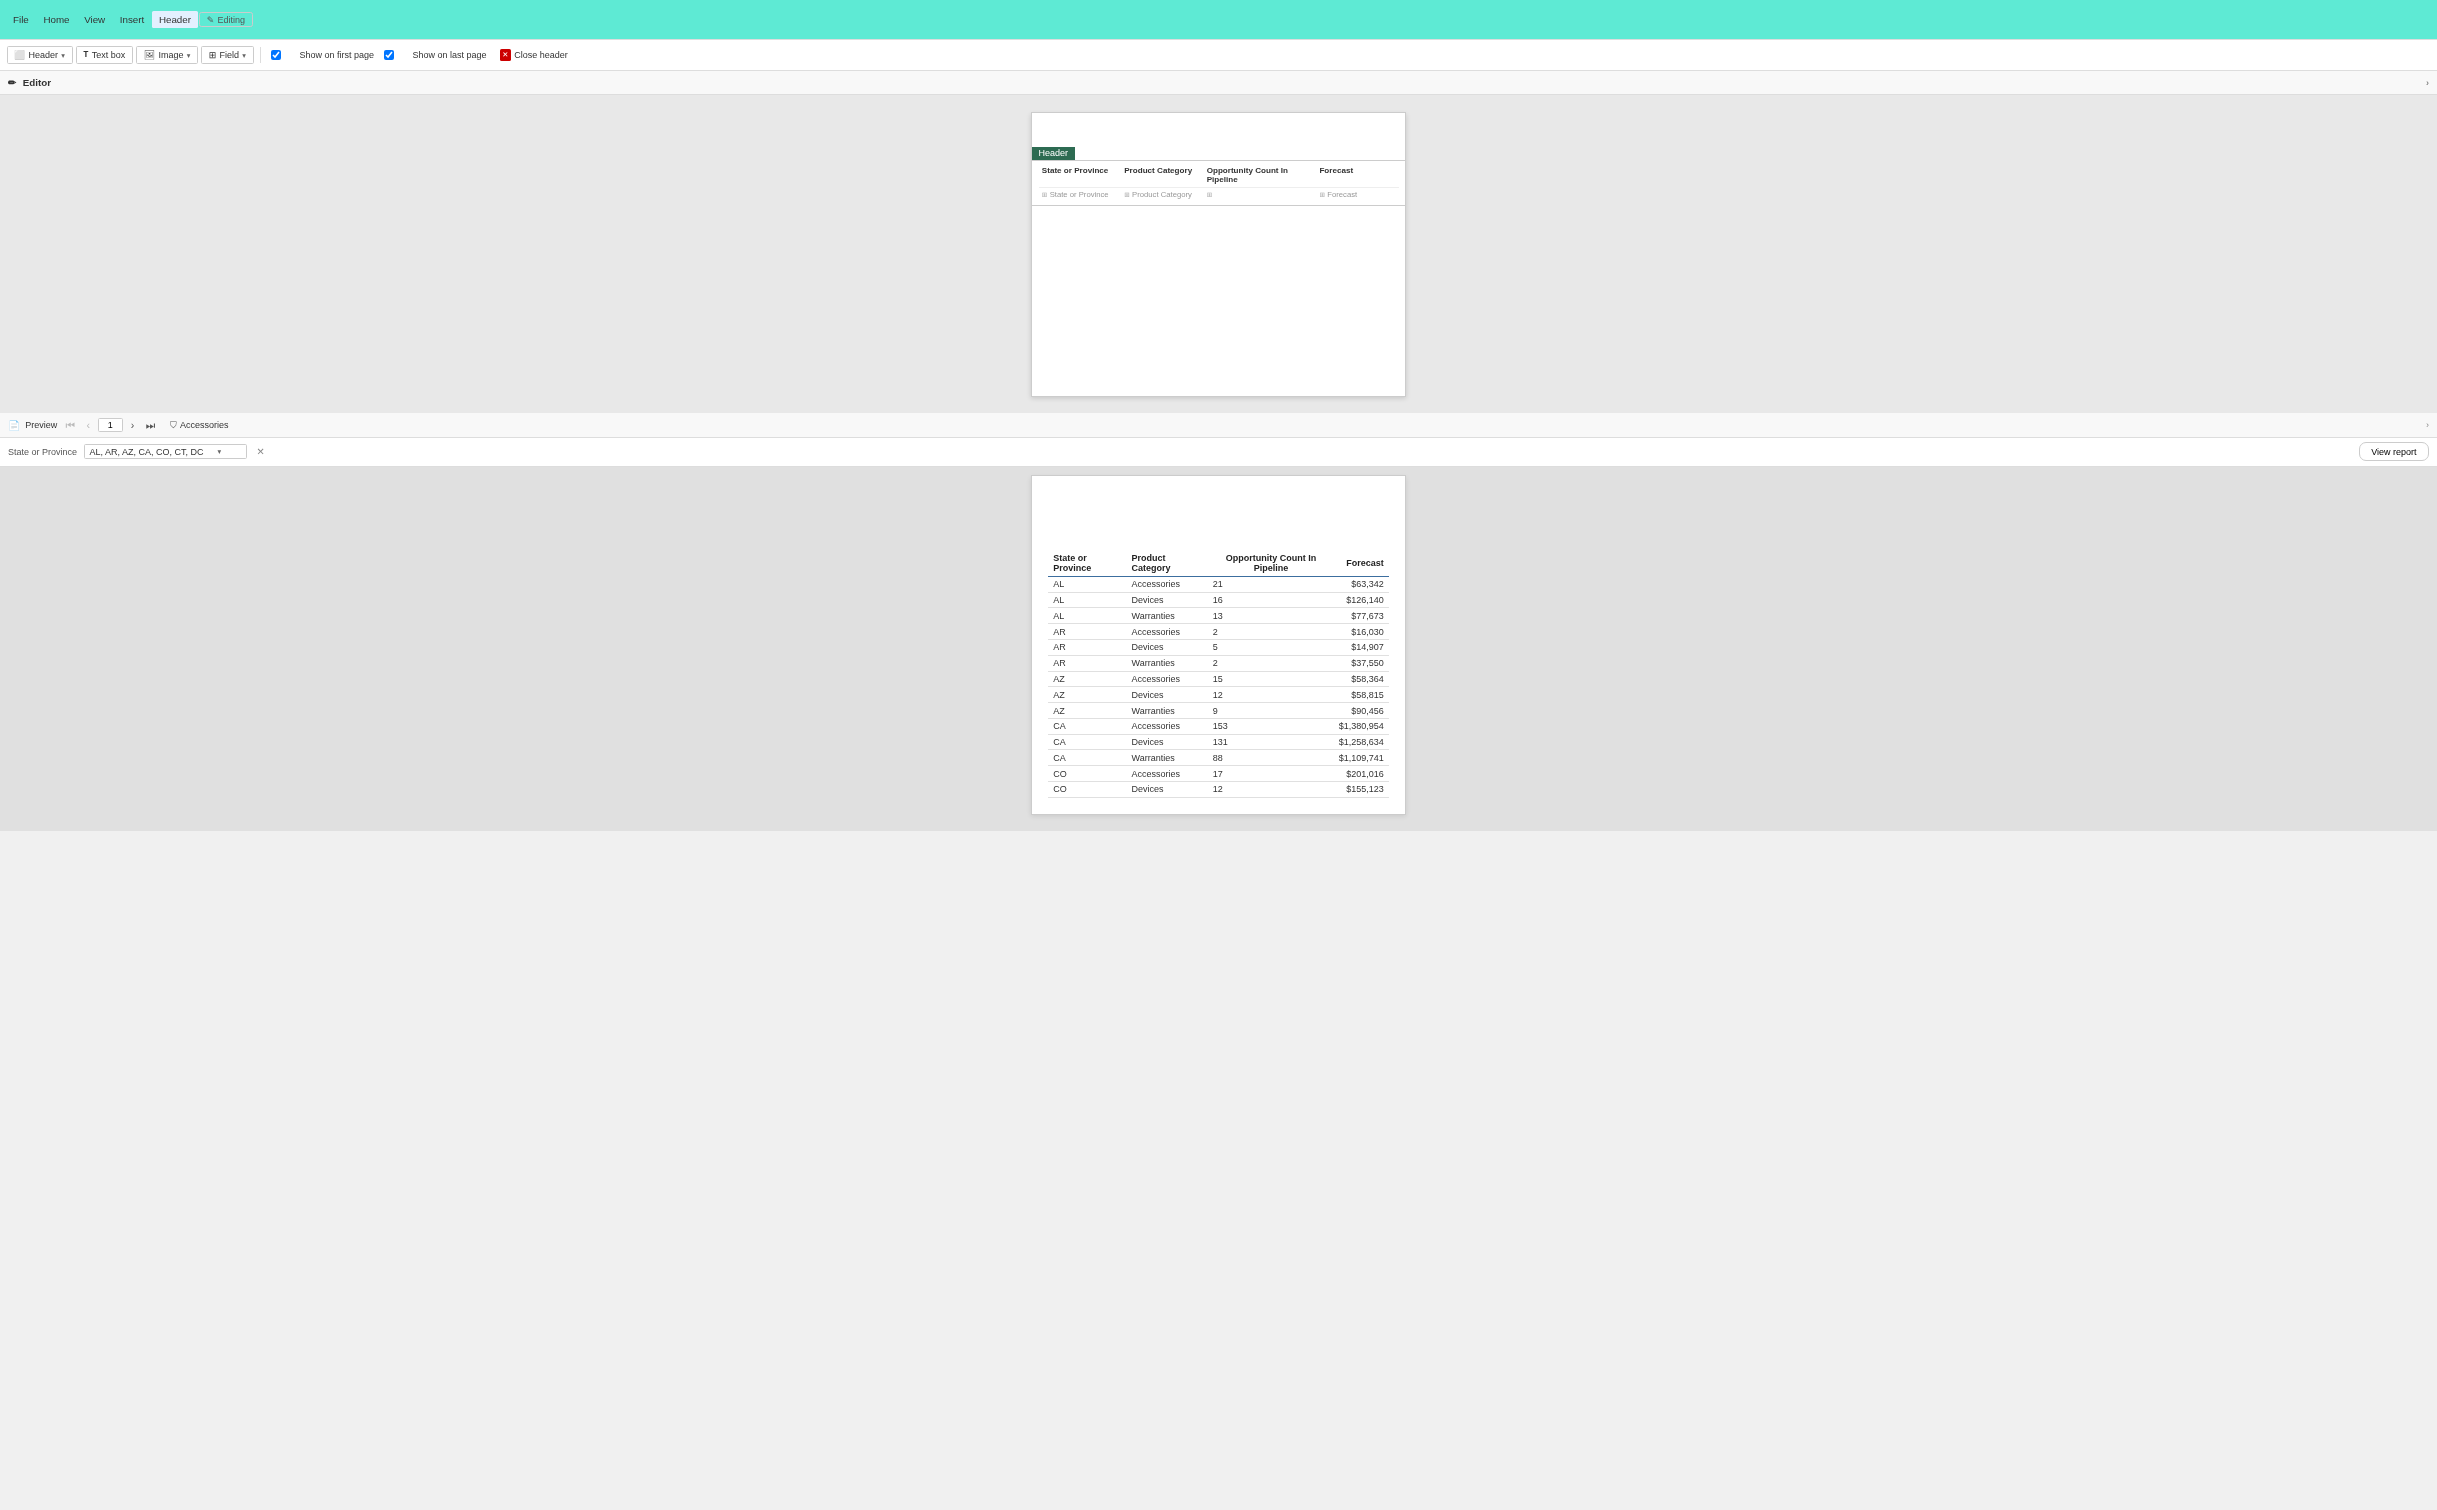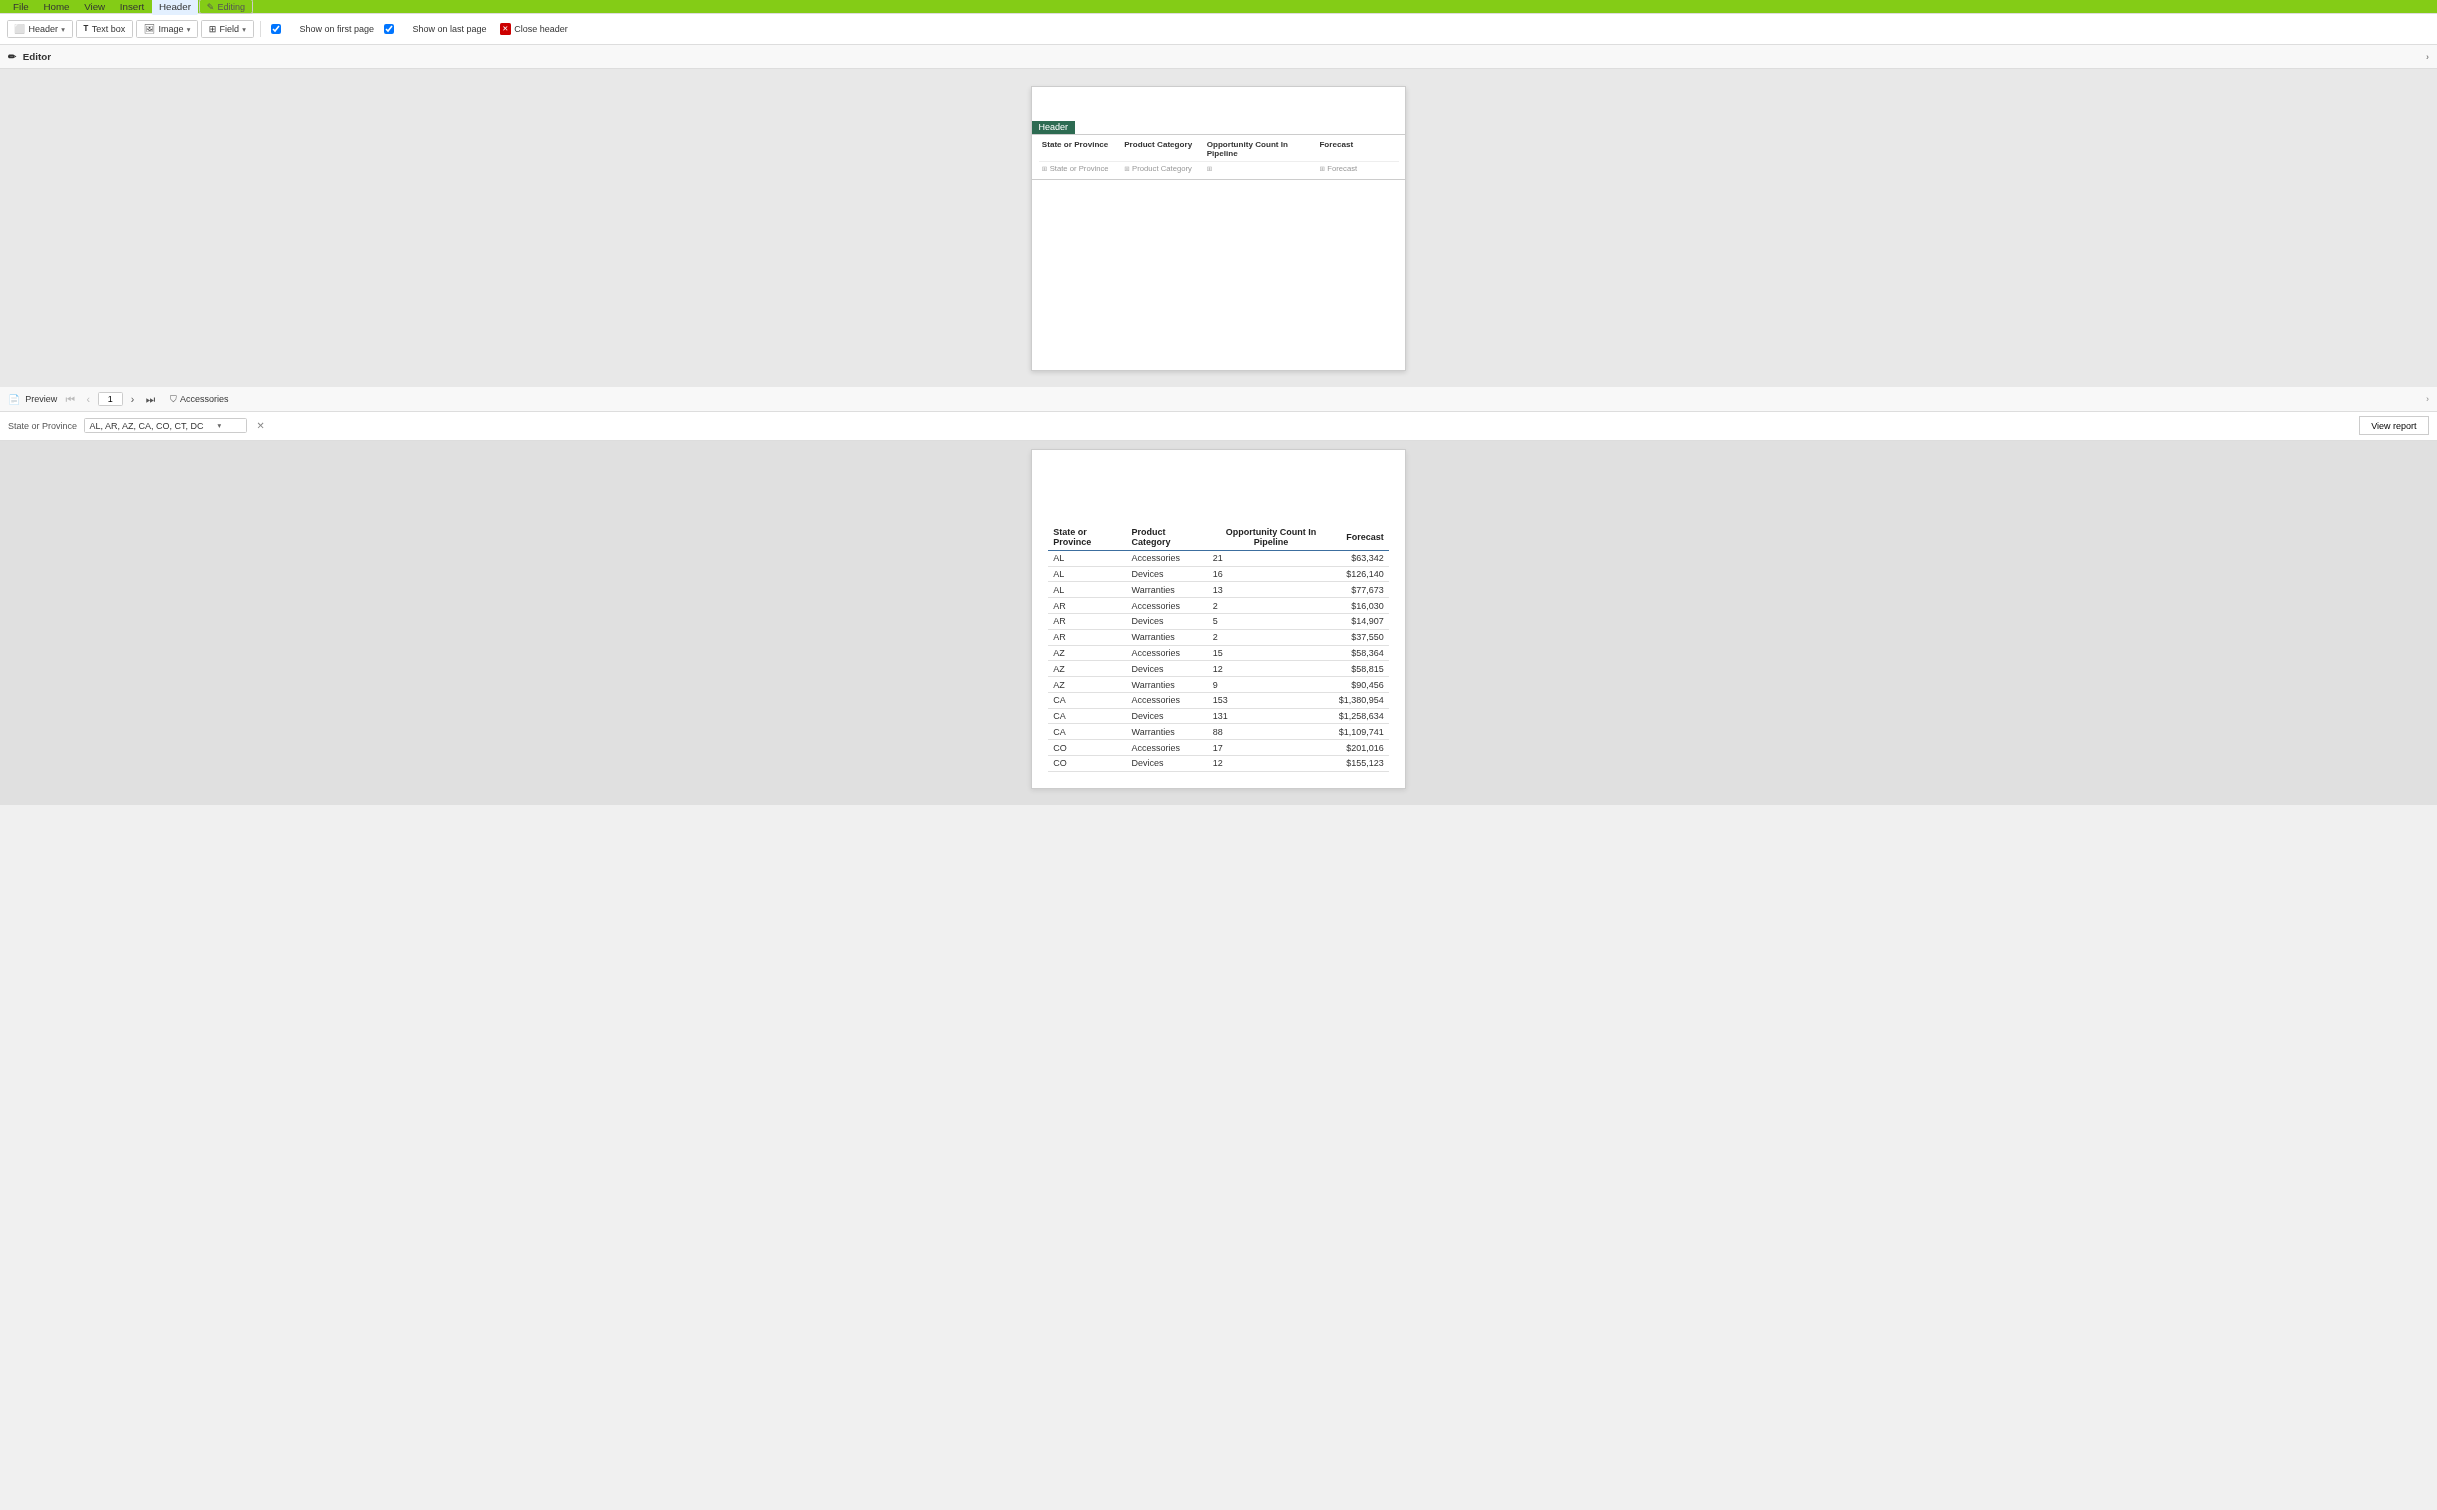--- a/index.html
+++ b/index.html
@@ -1,21 +1,21 @@
 <!DOCTYPE html>
 <html style="font-size:13px"><head>
   <meta charset="utf-8">
   <style>
     * { margin: 0; padding: 0; box-sizing: border-box; }
     body { font-family: 'Segoe UI', Arial, sans-serif; font-size: 9.8px; background: #f0f0f0; color: #333; overflow-x: hidden; }
 
     
     .menu-bar {
-      display: flex; align-items: center; background: #84cc16; border-bottom: 0.8px solid #ddd;
-      height: 14px; padding: 0 6.5px; gap: 1.6px;
+      display: flex; align-items: center; background: #5eead4; border-bottom: 0.8px solid #ddd;
+      height: 40px; padding: 0 6.5px; gap: 1.6px;
     }
     .menu-item {
       padding: 3.3px 6.5px; cursor: pointer; font-size: 9.8px; border-radius: 1.6px; white-space: nowrap;
     }
     .menu-item.active { background: #e3f0ff; }
     .editing-badge {
       display: flex; align-items: center; gap: 3.3px; padding: 1.6px 6.5px; border: 0.8px solid #ccc;
       border-radius: 2.4px; font-size: 9px; color: #555; cursor: pointer;
     }
     .pencil-icon { color: #555; font-size: 9px; }
@@ -99,21 +99,21 @@
       height: 28px; padding: 0 8.1px; gap: 6.5px; width: 100%;
     }
     .param-label { font-size: 9px; color: #555; font-weight: 500; }
     .param-value-box {
       display: flex; align-items: center; border: 0.8px solid #ccc; border-radius: 1.6px;
       background: #fff; padding: 1.6px 4.9px; font-size: 9px; min-width: 163px; gap: 14px;
     }
     .param-clear { cursor: pointer; color: #888; font-size: 9.8px; margin-left: 3.3px; }
     .view-report-btn {
       margin-left: auto; padding: 3.3px 11.4px; background: #fff; border: 0.8px solid #ccc;
-      border-radius: 0; font-size: 9px; cursor: pointer;
+      border-radius: 7px; font-size: 9px; cursor: pointer;
     }
 
     .preview-page {
       background: #fff; border: 0.8px solid #ccc; width: 375px; margin-top: 0;
       box-shadow: 0 1.6px 4.9px rgba(0,0,0,0.1); padding: 24.4px 16.3px 16.3px 16.3px;
     }
     .data-table { width: 100%; border-collapse: collapse; font-size: 9px; }
     .data-table th {
       text-align: left; padding: 3.3px 4.9px; border-bottom: 1.6px solid #3c6e9f;
       font-weight: 600; font-size: 9px; color: #222;

